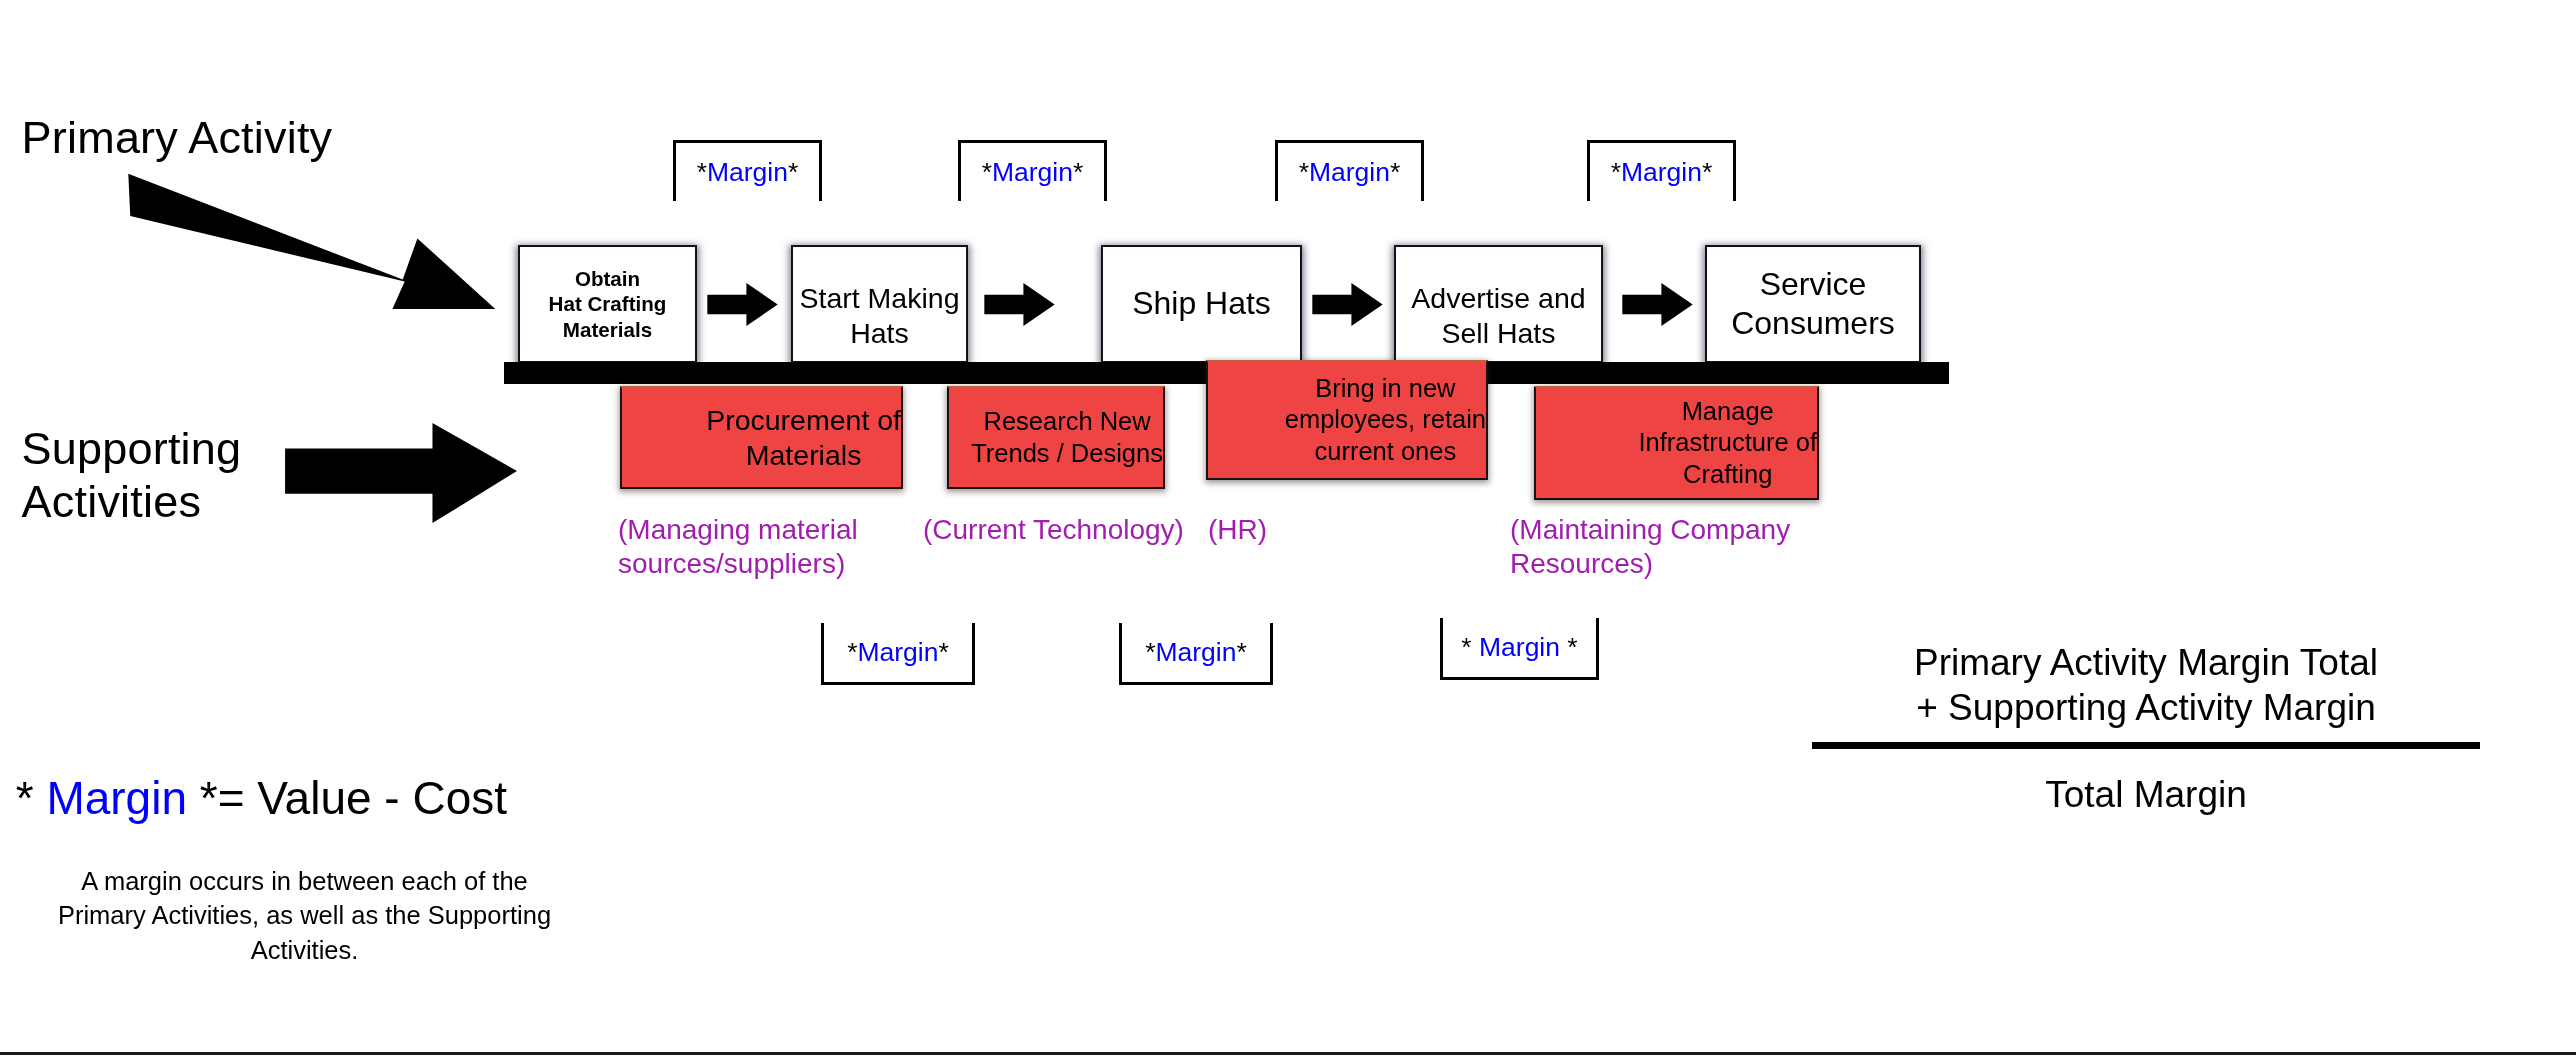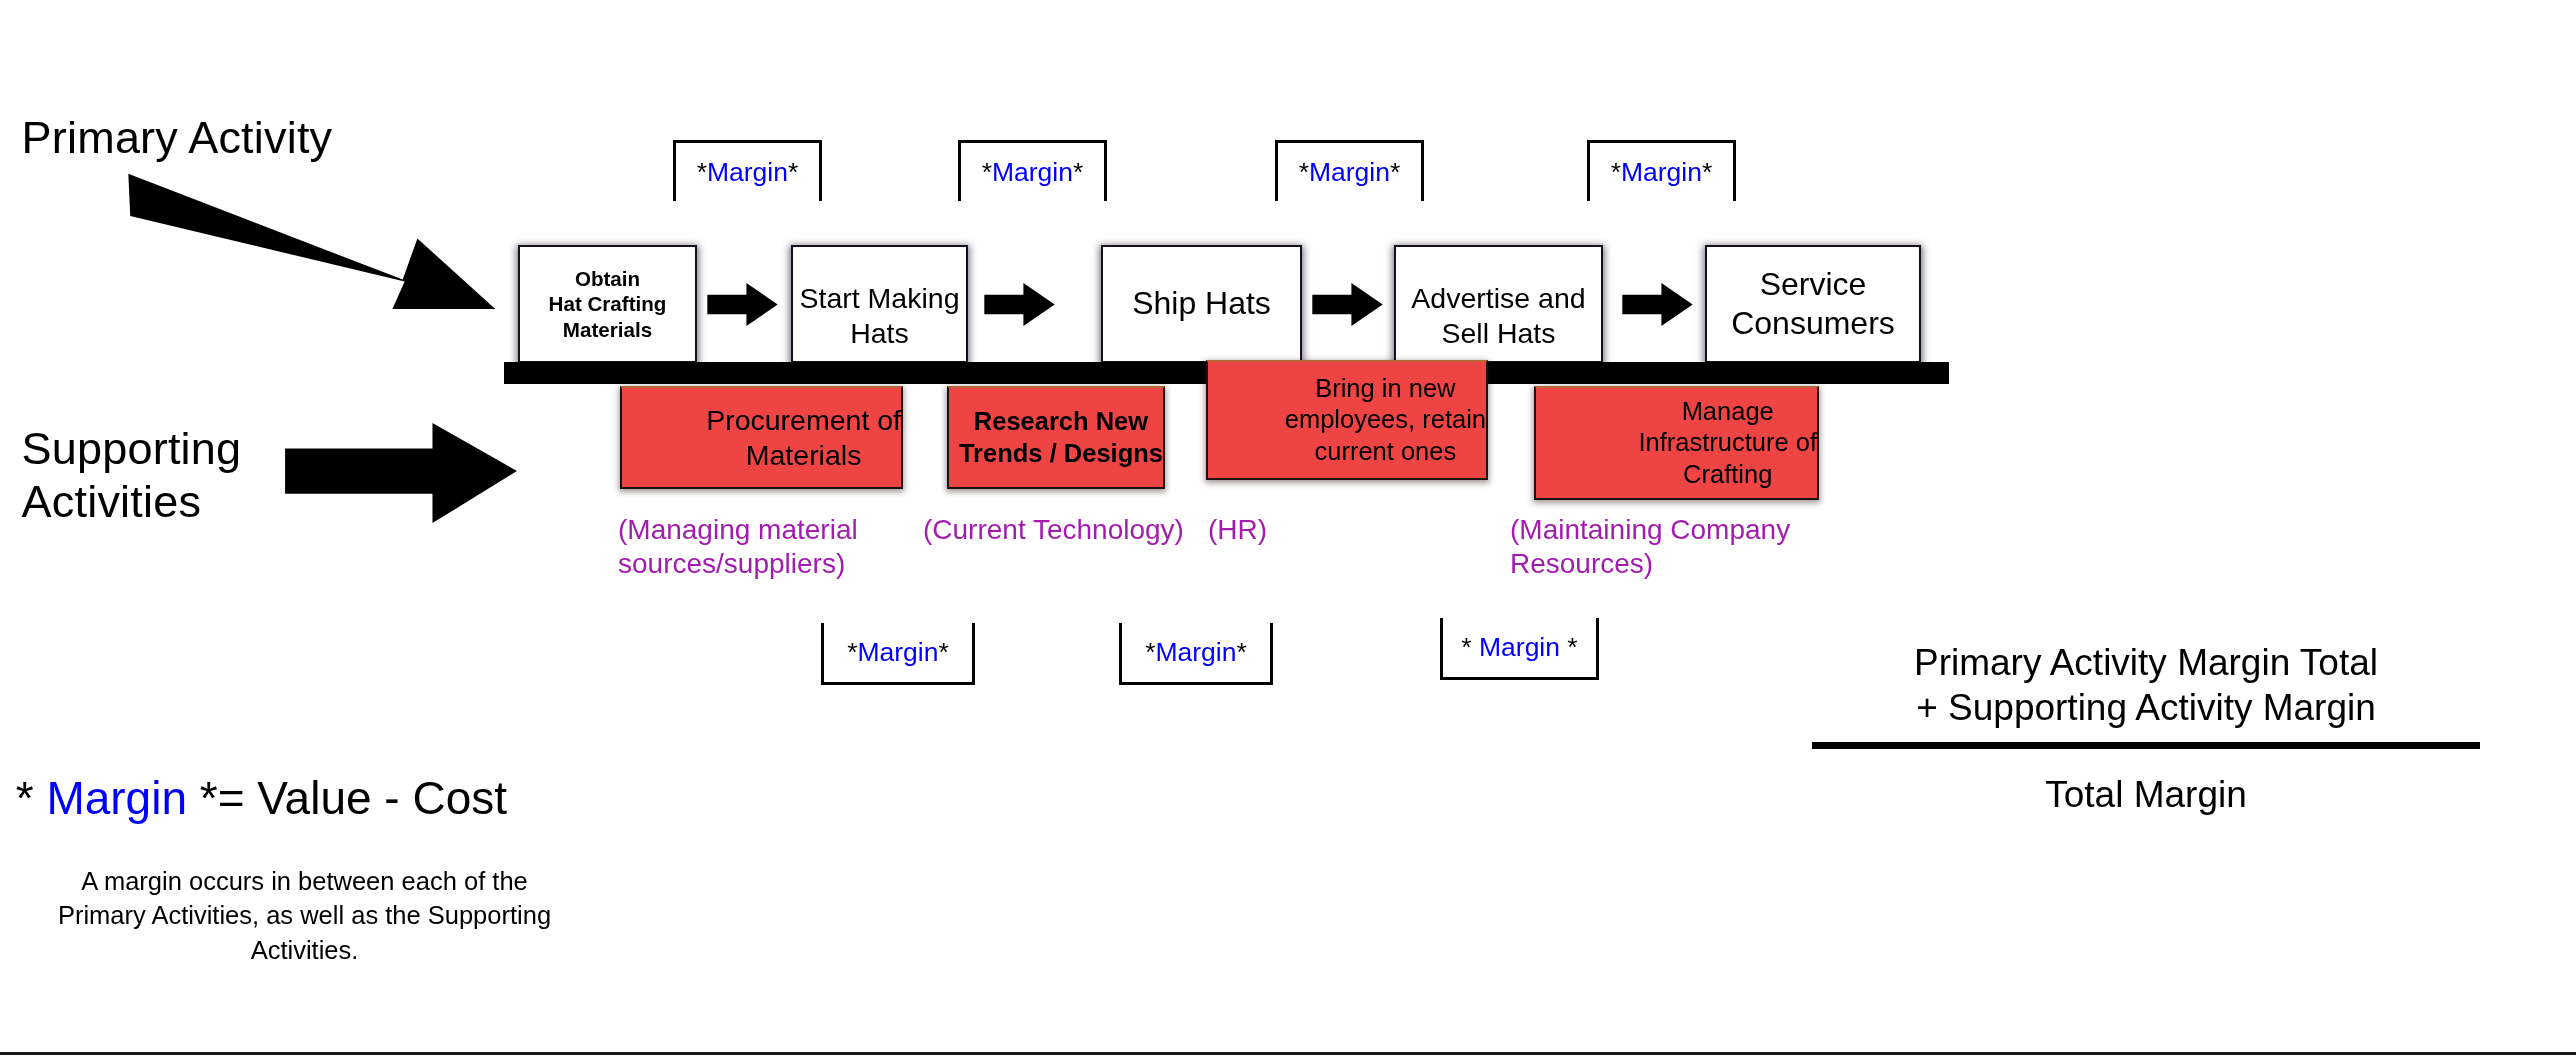--- a/index.html
+++ b/index.html
@@ -256,21 +256,21 @@
 
   <div class="abs spine" style="left:504px; top:362px; width:1445px; height:21.6px;"></div>
 
   <div class="abs support-box sb-29" style="left:620px; top:386px; width:283px; height:103px;">
     <div class="txt">
       <div>Procurement of</div>
       <div>Materials</div>
     </div>
   </div>
 
-  <div class="abs support-box sb-26" style="left:947px; top:386px; width:218px; height:103px;font-weight:bold;">
+  <div class="abs support-box sb-26" style="left:947px; top:386px; width:218px; height:103px;">
     <div class="txt">
       <div>Research New</div>
       <div>Trends / Designs</div>
     </div>
   </div>
 
   <div class="abs support-box sb-26" style="left:1206px; top:360px; width:282px; height:120px;">
     <div class="txt">
       <div>Bring in new</div>
       <div>employees, retain</div>

